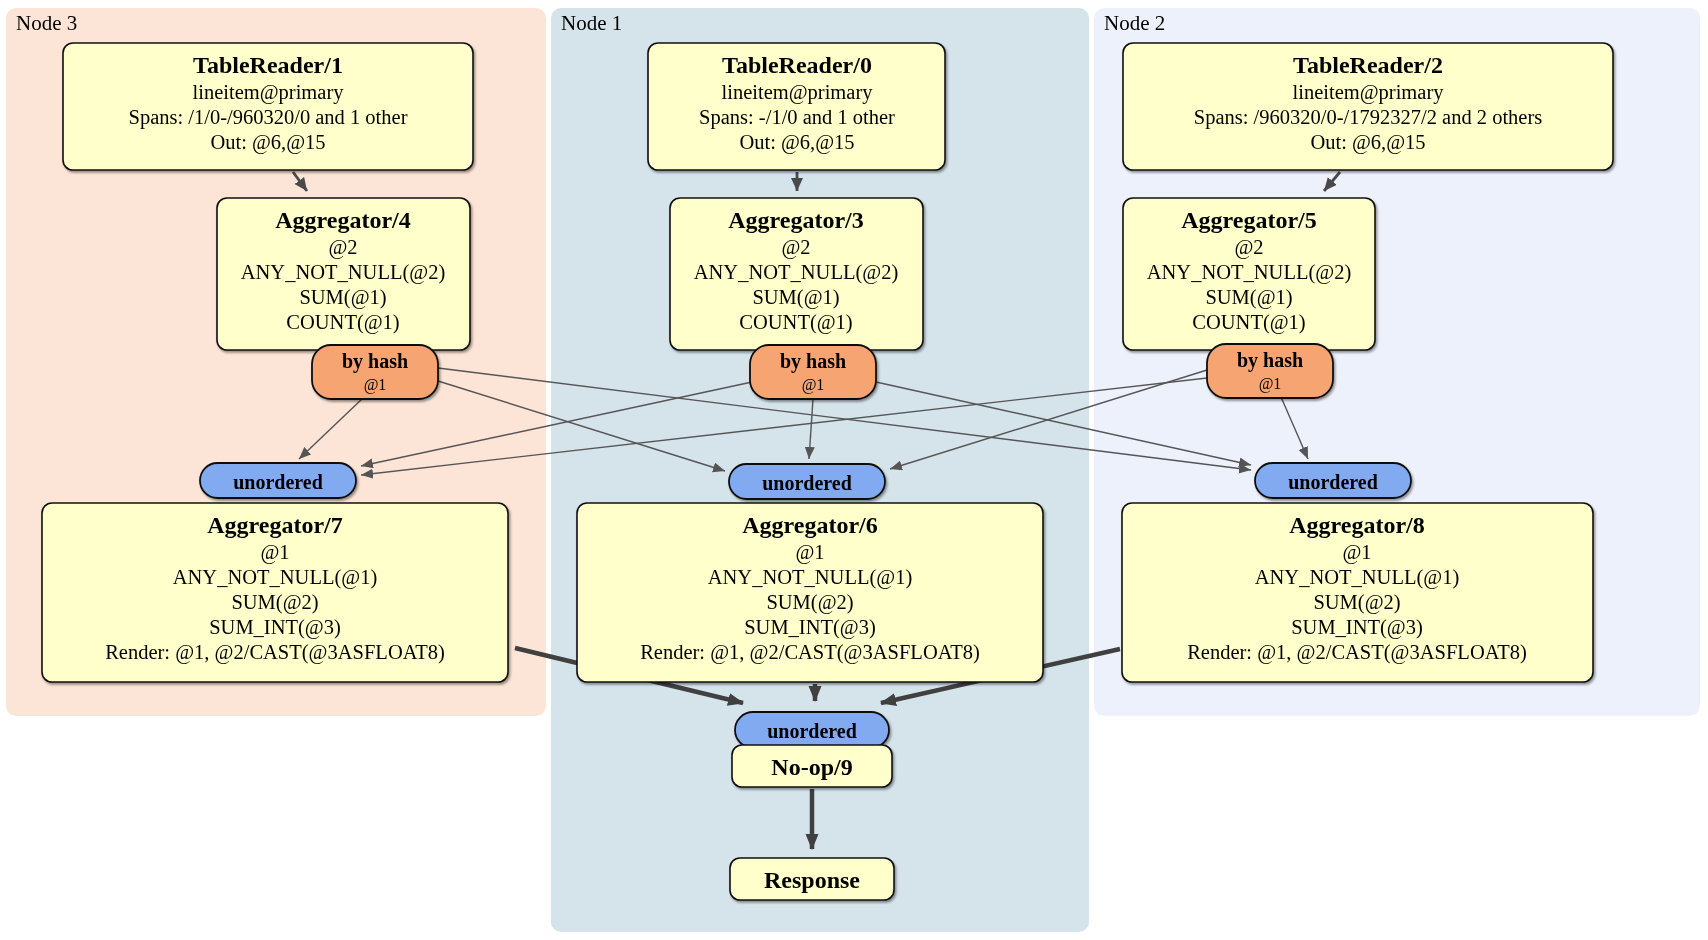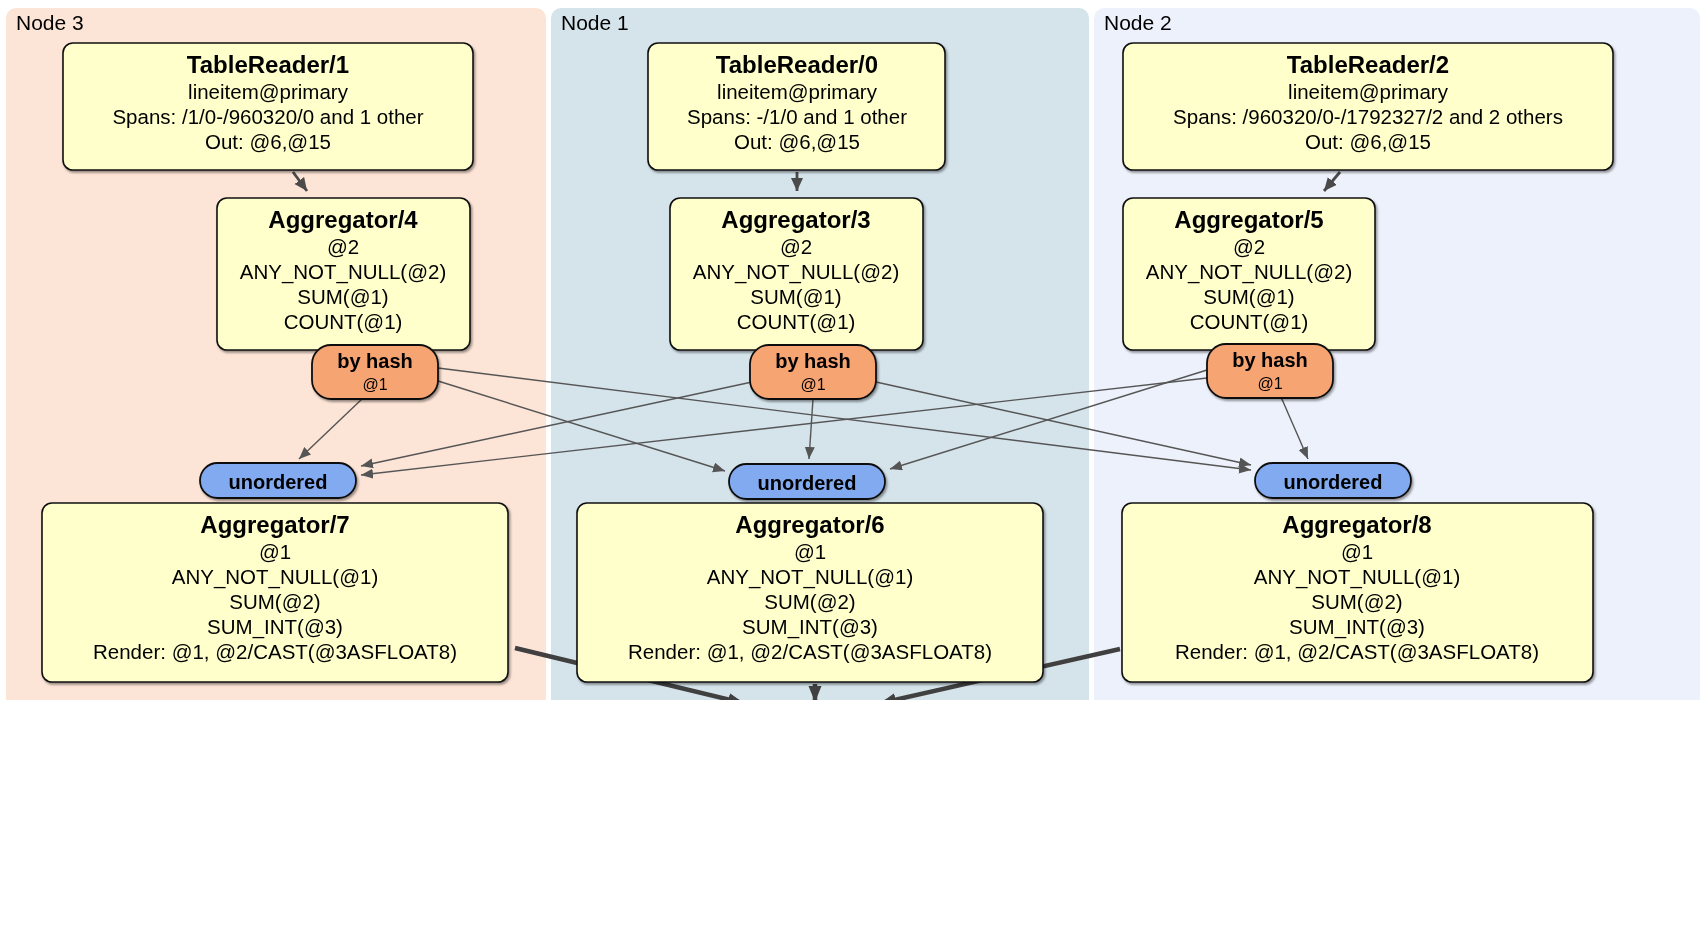--- a/index.html
+++ b/index.html
@@ -1,16 +1,16 @@
 <!DOCTYPE html>
 <html><head>
 <meta charset="utf-8">
 <style>
   html,body{margin:0;padding:0;background:#ffffff;}
-  .canvas{width:1708px;height:700px;position:relative;font-family:Liberation Sans, sans-serif;}
+  .canvas{width:1708px;height:940px;position:relative;font-family:Liberation Serif, serif;}
   svg{display:block;}
   .box{stroke:#111111;stroke-width:1.6;}
   .pill{stroke:#111111;stroke-width:1.8;}
   .edge-thin{stroke:#555555;stroke-width:1.4;fill:none;}
   .edge-med{stroke:#4a4a4a;stroke-width:2.8;fill:none;}
   .edge-thick{stroke:#404040;stroke-width:4.5;fill:none;}
   .ah-thin{fill:#555555;}
   .ah-med{fill:#4a4a4a;}
   .ah-thick{fill:#404040;}
   text{fill:#000000;}

